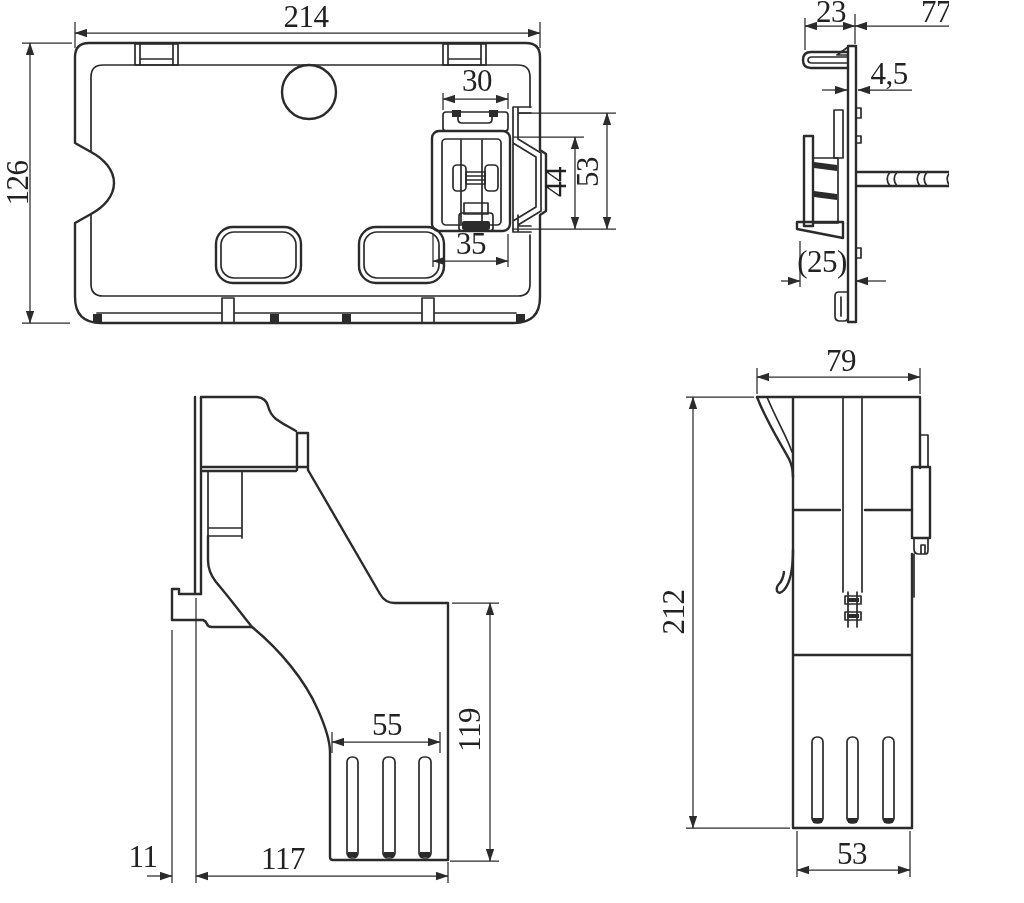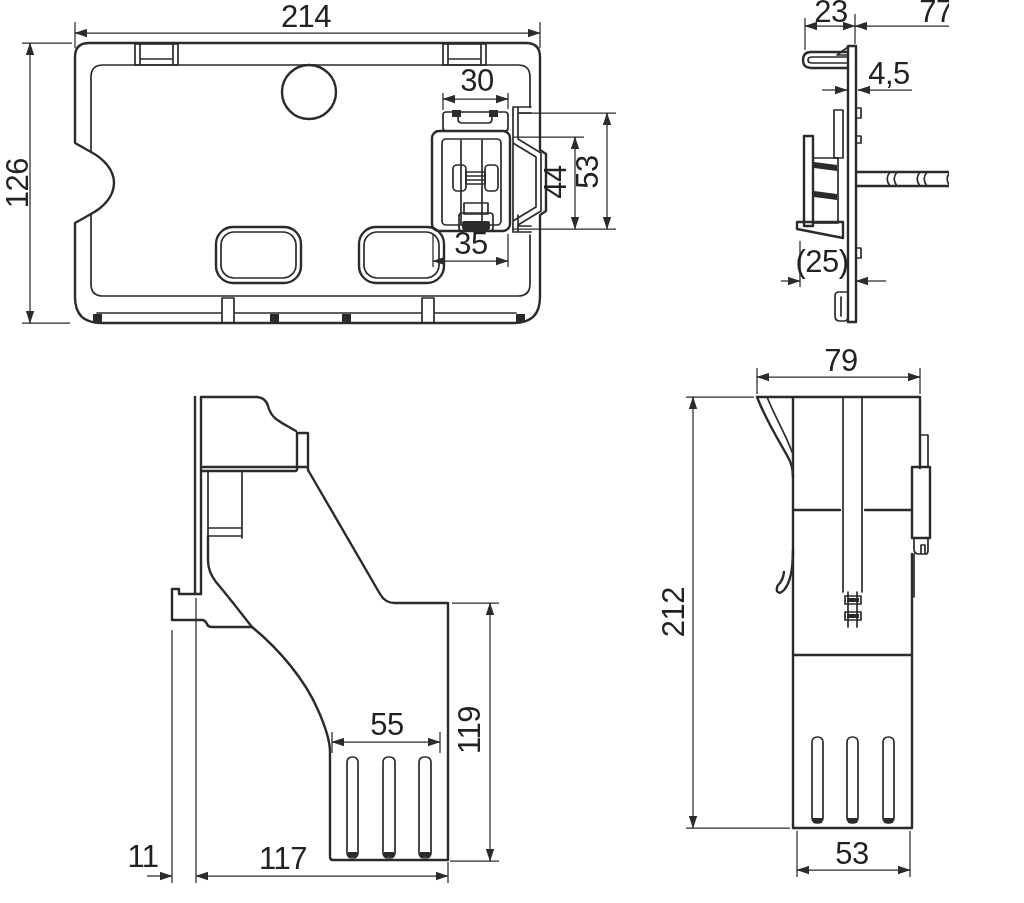--- a/index.html
+++ b/index.html
@@ -1,17 +1,17 @@
 <!DOCTYPE html>
 <html><head>
 <meta charset="utf-8">
 <style>
   html,body{margin:0;padding:0;background:#ffffff;}
   #canvas{position:relative;width:949px;height:903px;background:#ffffff;overflow:hidden;
-          font-family:Liberation Sans, sans-serif;}
+          font-family:Liberation Serif, serif;}
   svg{position:absolute;left:0;top:0;}
   .part  {fill:none;stroke:#2b2b2b;stroke-width:2.4;stroke-linecap:round;stroke-linejoin:round;}
   .part2 {fill:none;stroke:#2b2b2b;stroke-width:1.7;stroke-linecap:round;stroke-linejoin:round;}
   .dark  {fill:#2b2b2b;stroke:none;}
   .dim   {fill:none;stroke:#2b2b2b;stroke-width:1.25;}
   .lbl   {fill:#222222;font-size:31px;letter-spacing:-0.5px;}
 </style>
 </head>
 <body>
 

